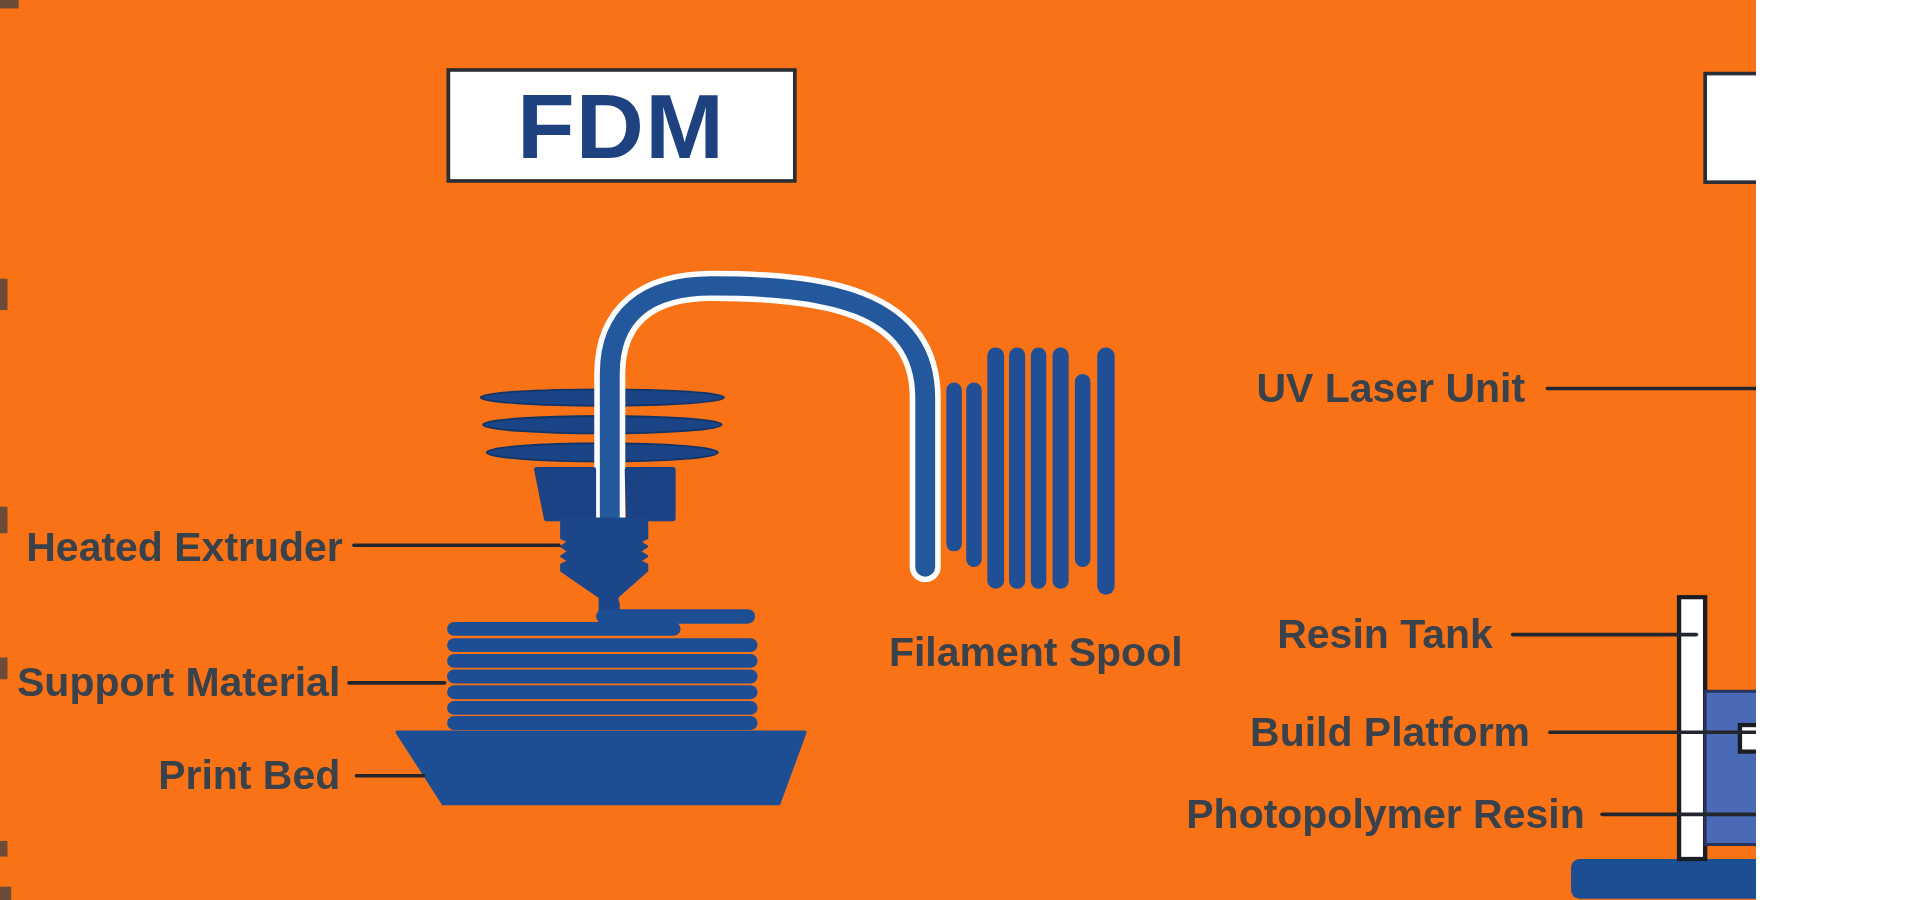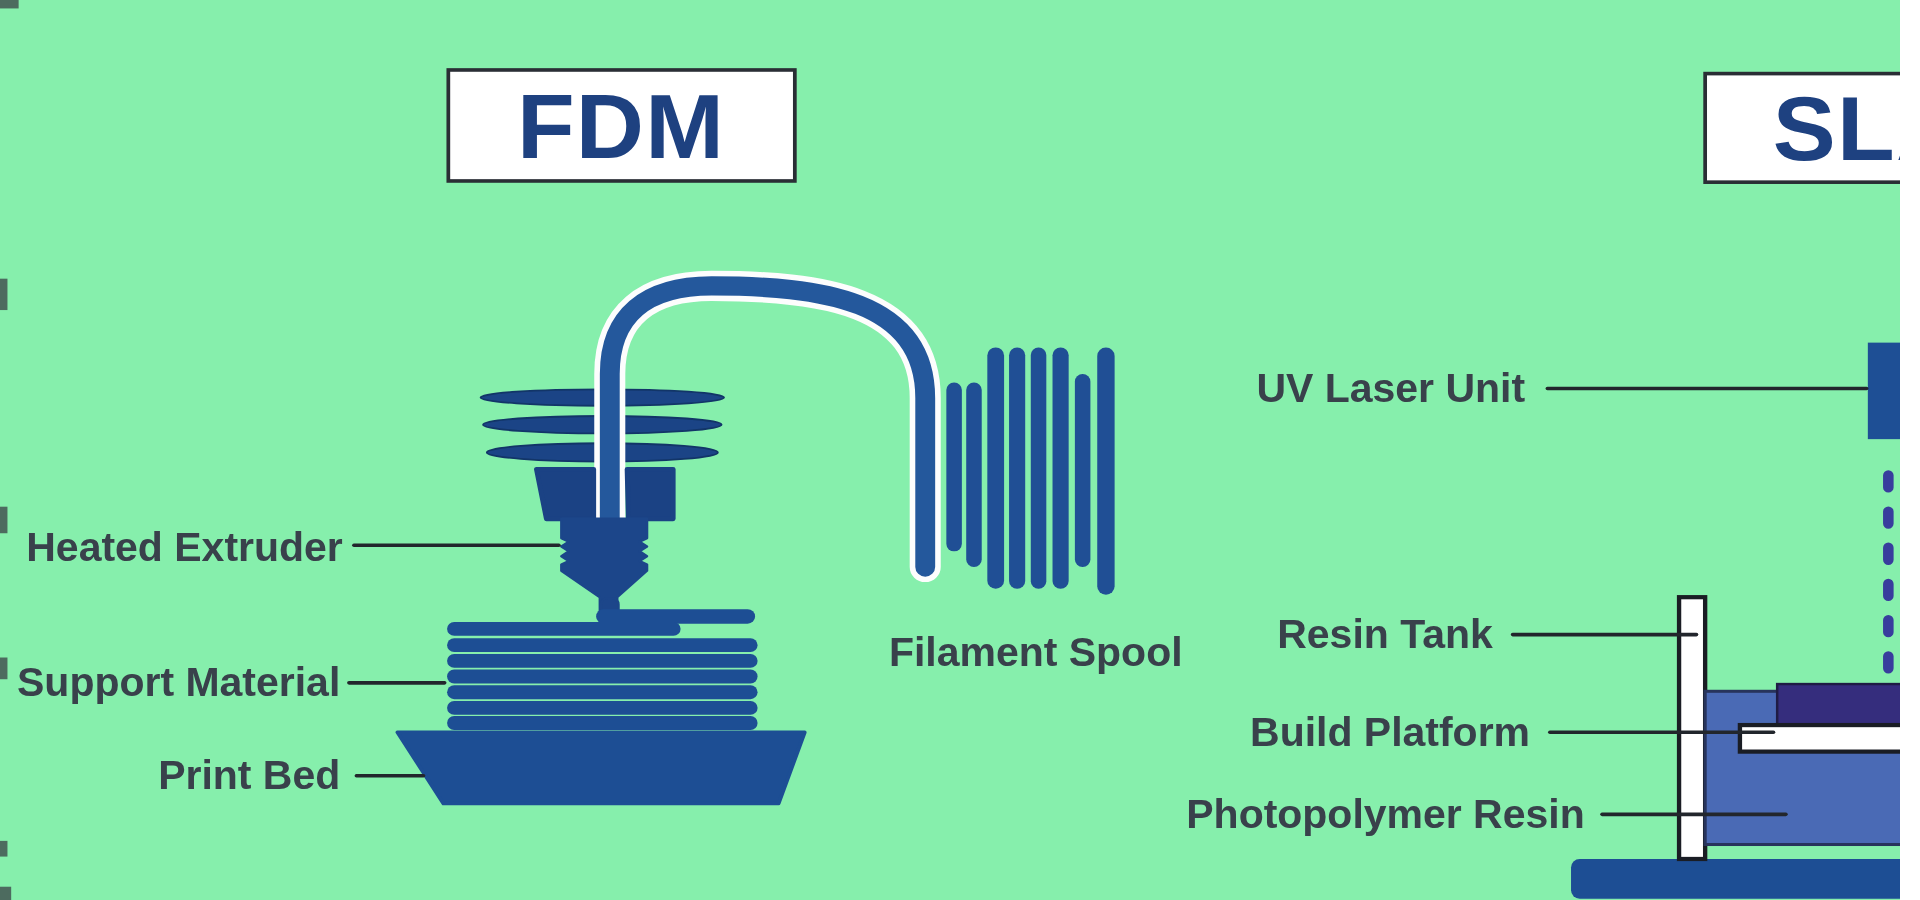--- a/index.html
+++ b/index.html
@@ -1,17 +1,17 @@
 <!DOCTYPE html>
 <html><head>
 <meta charset="utf-8">
 <style>
   html,body{margin:0;padding:0;background:#ffffff;}
   body{font-family:"Liberation Sans", sans-serif;}
-  .stage{width:1900px;height:900px;overflow:hidden;background:#86efac;position:relative;text-decoration:underline;}
+  .stage{width:1756px;height:900px;overflow:hidden;background:#f97316;position:relative;text-decoration:underline;}
   svg{display:block;}
 
   
   .navy       {fill:#1d4e94;}
   .fin        {fill:#1b4486;stroke:#123568;stroke-width:1.5;}
   .heater     {fill:#1b4284;stroke:#1b4284;stroke-width:4;stroke-linejoin:round;}
   .nozzle     {fill:#1c468a;stroke:#1c468a;stroke-width:2;stroke-linejoin:round;}
   .layerbar   {fill:#1d4e94;}
   .spoolbar   {fill:#204f95;}
   .tube-case  {fill:none;stroke:#fdfdfd;stroke-width:25;stroke-linecap:round;}

